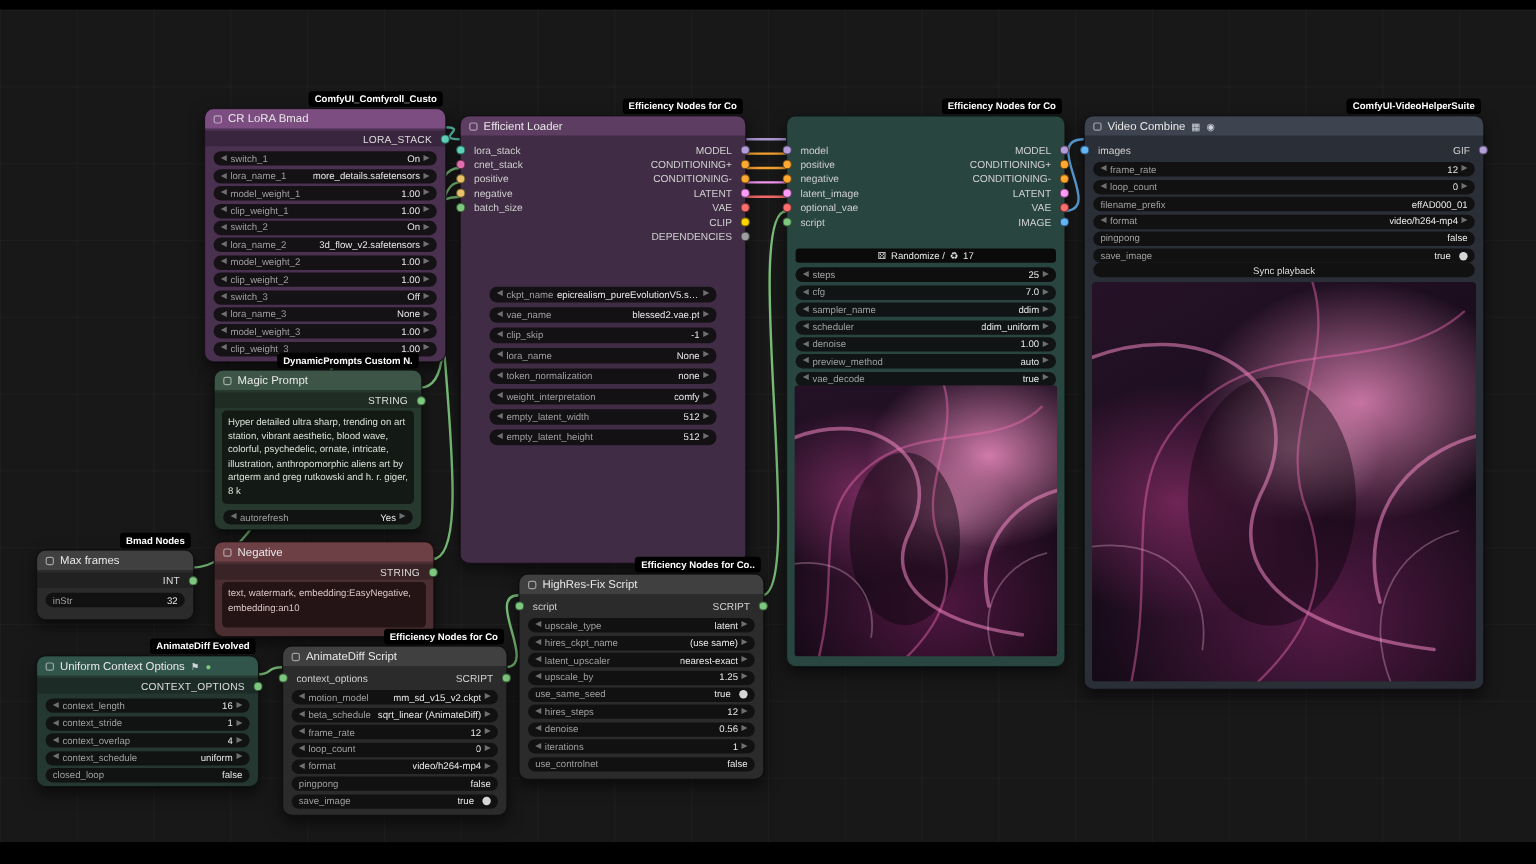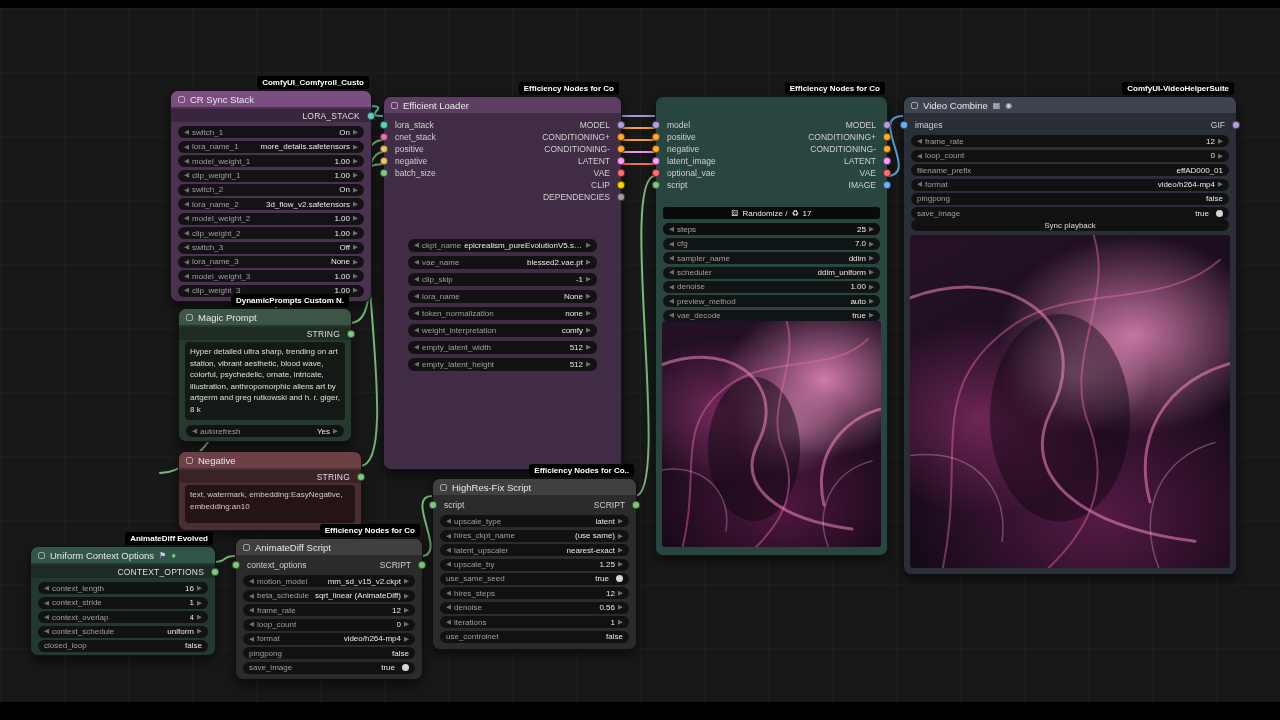--- a/index.html
+++ b/index.html
@@ -140,21 +140,21 @@
     <path d="M 886 176 C 922 176 867 116 903 116" stroke="#64b5f6"></path>
     <path d="M 214 562 C 228 562 221 556 235 556" stroke="#7ec77e"></path>
     <path d="M 421 556 C 449 556 404 496 432 496" stroke="#7ec77e"></path>
     <path d="M 635 496 C 672 496 618 176 655 176" stroke="#7ec77e"></path>
   </svg>
 
   <div class="node n-lora">
     <div class="badge">ComfyUI_Comfyroll_Custo</div>
     <div class="header">
       <span class="collapse"></span>
-      <span>CR Sync Stack</span>
+      <span>CR LoRA Bmad</span>
     </div>
     <div class="ports ports-out bands">
 
         <div class="port out">
           <span class="pname">LORA_STACK</span>
           <span class="dot" style="background: rgb(95, 209, 185);"></span>
         </div>
       </div>
     <div class="widgets">
 
@@ -617,20 +617,43 @@
 
         <div class="widget combo">
           <span class="arrow">◀</span>
           <span class="wlabel">autorefresh</span>
           <span class="wvalue">Yes</span>
           <span class="arrow">▶</span>
         </div>
       </div>
   </div>
 
+  <div class="node n-max">
+    <div class="badge">Bmad Nodes</div>
+    <div class="header">
+      <span class="collapse"></span>
+      <span>Max frames</span>
+    </div>
+    <div class="ports ports-out bands">
+
+        <div class="port out">
+          <span class="pname">INT</span>
+          <span class="dot" style="background: rgb(126, 199, 126);"></span>
+        </div>
+      </div>
+    <div class="widgets">
+
+        <div class="widget text">
+
+          <span class="wlabel">inStr</span>
+          <span class="wvalue">32</span>
+
+        </div>
+      </div>
+  </div>
 
   <div class="node n-neg">
     <div class="header">
       <span class="collapse"></span>
       <span>Negative</span>
     </div>
     <div class="ports ports-out bands">
 
         <div class="port out">
           <span class="pname">STRING</span>

